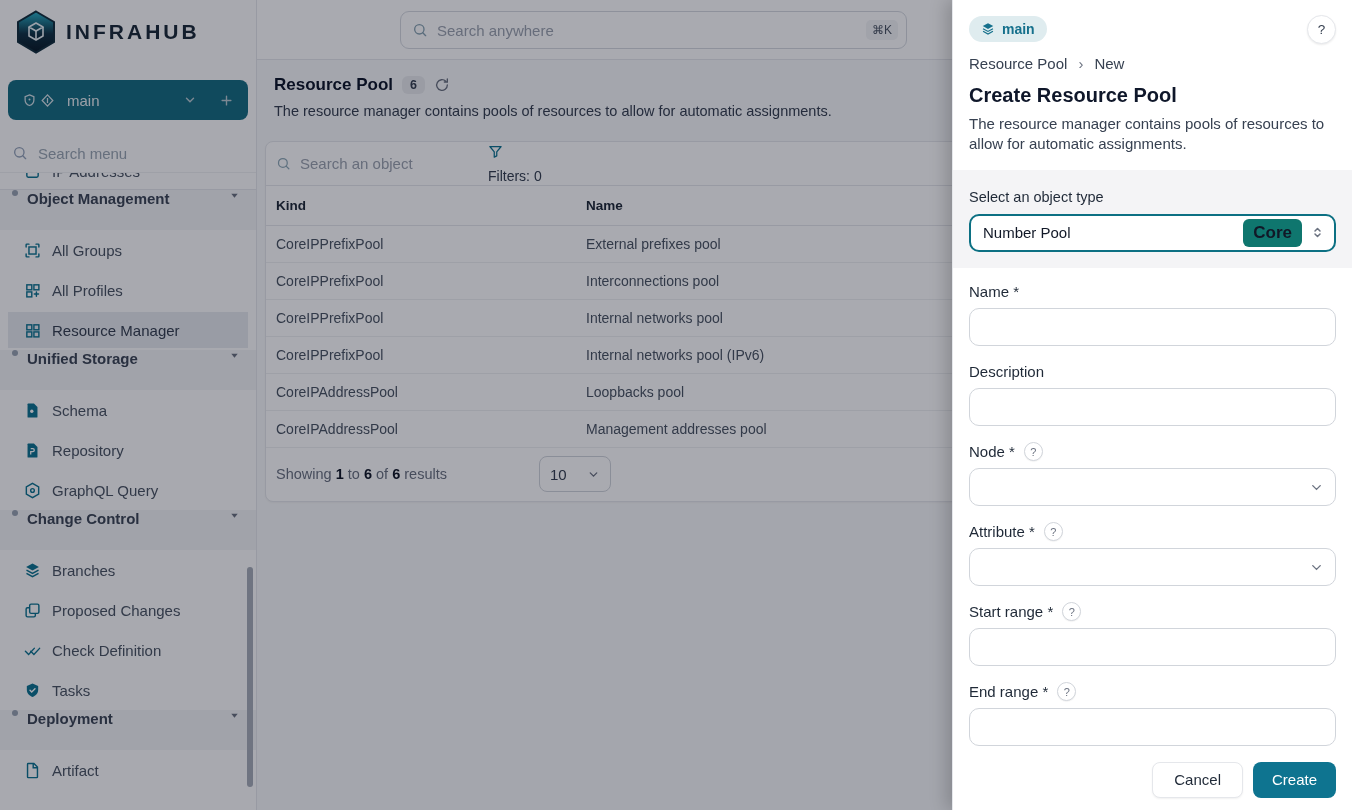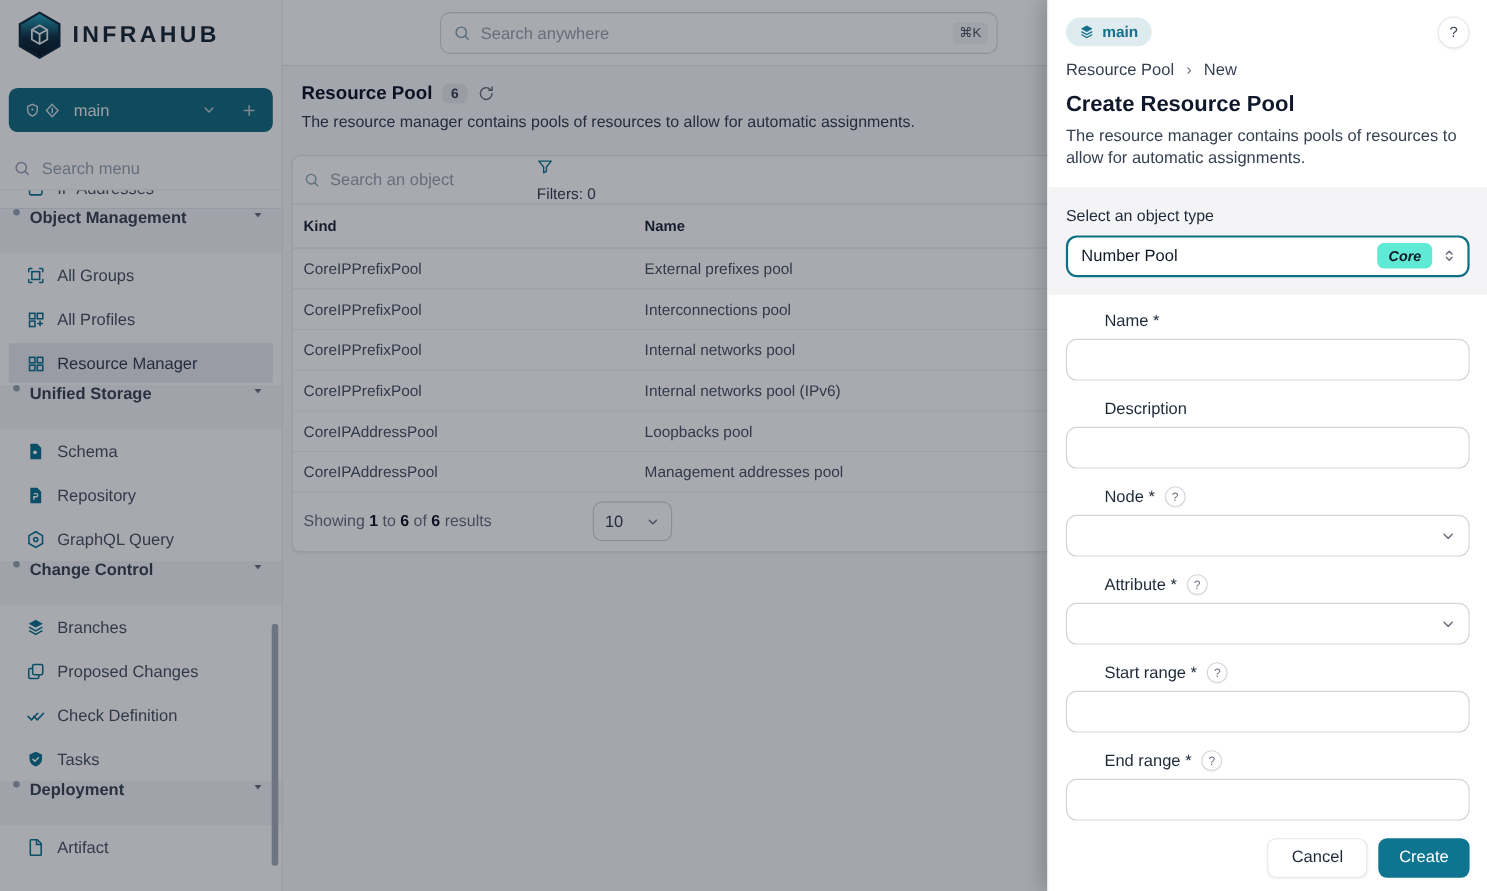--- a/index.html
+++ b/index.html
@@ -92,28 +92,28 @@
   .crumbs { margin-top:13px; display:flex; align-items:center; gap:11px; font-size:15px; color:#374151; }
   .crumb-sep { color:#6B7280; font-size:15px; }
   .drawer-title { margin-top:12px; font-size:20px; font-weight:700; color:#0F172A; }
   .drawer-desc { margin-top:7px; font-size:15px; color:#374151; line-height:1.36; max-width:362px; }
 
   .objtype-section { margin-top:15px; background:#F4F4F6; padding:19px 16px 16px 16px; }
   .objtype-label { font-size:14.5px; color:#1F2937; margin-bottom:9px; }
   .objtype-select { height:38px; background:#fff; border:2px solid #0C7083; border-radius:10px;
                     display:flex; align-items:center; padding:0 9px 0 12px; cursor:pointer; }
   .objtype-value { font-size:15px; color:#111827; flex:1; }
-  .core-badge { background:#5eead4; border-radius:6px; padding:4px 10px; font-size:13px; font-weight:700; color:#111827;font-style:italic; }
+  .core-badge { background:#0f766e; border-radius:6px; padding:4px 10px; font-size:17px; font-weight:700; color:#111827; }
   .updown { width:15px; height:15px; color:#6B7280; margin-left:8px; flex:none; }
 
   .form { padding:0 16px; flex:1; }
   .fgroup { margin-top:16px; }
   .fgroup:first-child { margin-top:14px; }
   .flabel-row { display:flex; align-items:center; gap:9px; height:20px; }
-  .flabel { font-size:15px; color:#1F2937;margin-left:35px; }
+  .flabel { font-size:15px; color:#1F2937; }
   .help-dot { width:19px; height:19px; border-radius:50%; border:1px solid #D1D5DB; background:#fff;
               box-shadow:0 1px 1px rgba(0,0,0,0.05); display:flex; align-items:center; justify-content:center;
               font-size:11px; color:#6B7280; cursor:pointer; }
   .finput { margin-top:6px; width:100%; height:38px; border:1px solid #D1D5DB; border-radius:10px;
             background:#fff; font-size:15px; padding:0 10px; outline:none; font-family:inherit; color:#111827; }
   .fselect { margin-top:6px; position:relative; width:100%; height:38px; border:1px solid #D1D5DB;
              border-radius:10px; background:#fff; cursor:pointer; }
   .fselect svg { position:absolute; right:11px; top:11px; width:15px; height:15px; color:#6B7280; }
 
   .drawer-actions { padding:16px; display:flex; justify-content:flex-end; gap:10px; }

